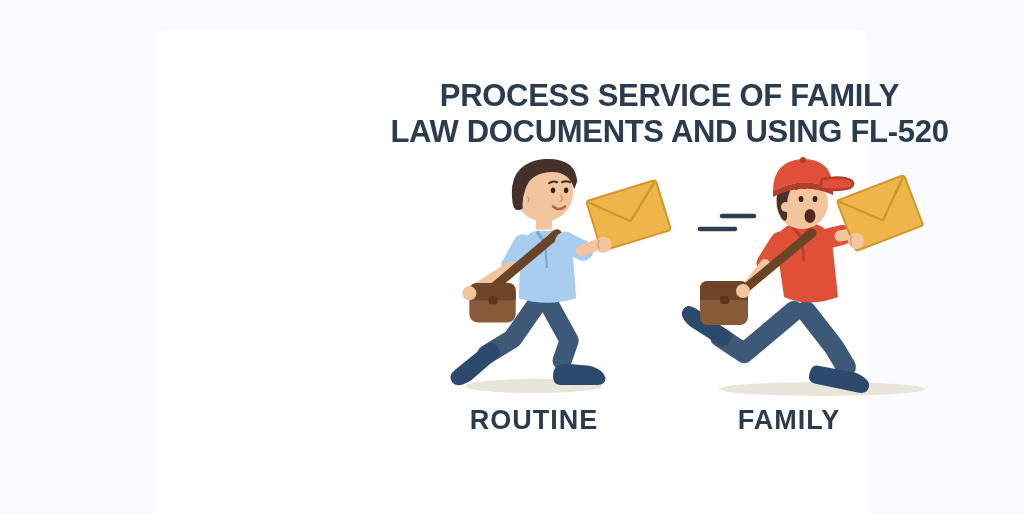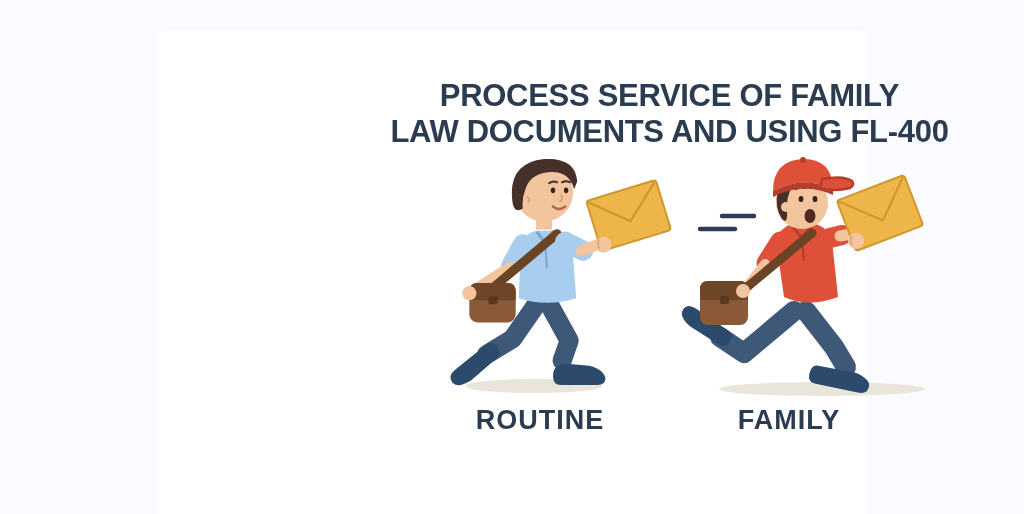--- a/index.html
+++ b/index.html
@@ -7,35 +7,35 @@
   body { font-family:"Liberation Sans", sans-serif; background:var(--bg,#fafbfe); }
   .page { position:relative; width:1024px; height:514px; background:var(--bg,#fafbfe); overflow:hidden; }
   .card { position:absolute; left:157px; top:31px; width:711px; height:483px;
           background:var(--card,#fff); border-radius:8px 8px 0 0; }
   .title { position:absolute; left:157px; top:47px; width:711px; text-align:center;
            font-size:31px; line-height:36px; font-weight:700; letter-spacing:-0.3px;
            color:var(--ink,#2c3c50); }
   .title .tl { display:block; }
   .fig-label { position:absolute; top:374px; width:200px; text-align:center;
                font-size:27px; font-weight:700; letter-spacing:1px; color:var(--ink,#2c3c50); }
-  .label-routine { left:283px; }
+  .label-routine { left:277px; }
   .label-urgent { left:532px; }
   svg.fig { position:absolute; overflow:visible; }
   .fig-walker { left:283px; top:122px; width:222px; height:242px; }
   .fig-runner { left:525px; top:118px; width:250px; height:250px; }
 </style>
 </head>
 <body>
 
 <div class="page">
   <div class="card">
 
     <h1 class="title">
       <span class="tl">PROCESS SERVICE OF FAMILY</span>
-      <span class="tl">LAW DOCUMENTS AND USING FL-400</span>
+      <span class="tl">LAW DOCUMENTS AND USING FL-520</span>
     </h1>
 
     <svg class="fig fig-walker" viewBox="0 0 220 240">
       <ellipse cx="93" cy="231" rx="68" ry="7" fill="var(--shadow)"></ellipse>
 
       <g>
         <path d="M97,148 L72,184 L46,200" fill="none" stroke="var(--pants)" stroke-width="19" stroke-linecap="round" stroke-linejoin="round"></path>
         <g transform="translate(33,212) rotate(141)">
           <path d="M-24,-8 L10,-9 Q26,-7 26,1 Q26,9 16,9 L-24,9 Q-31,9 -31,1 Q-31,-8 -24,-8 Z" fill="var(--shoes)"></path>
         </g>

